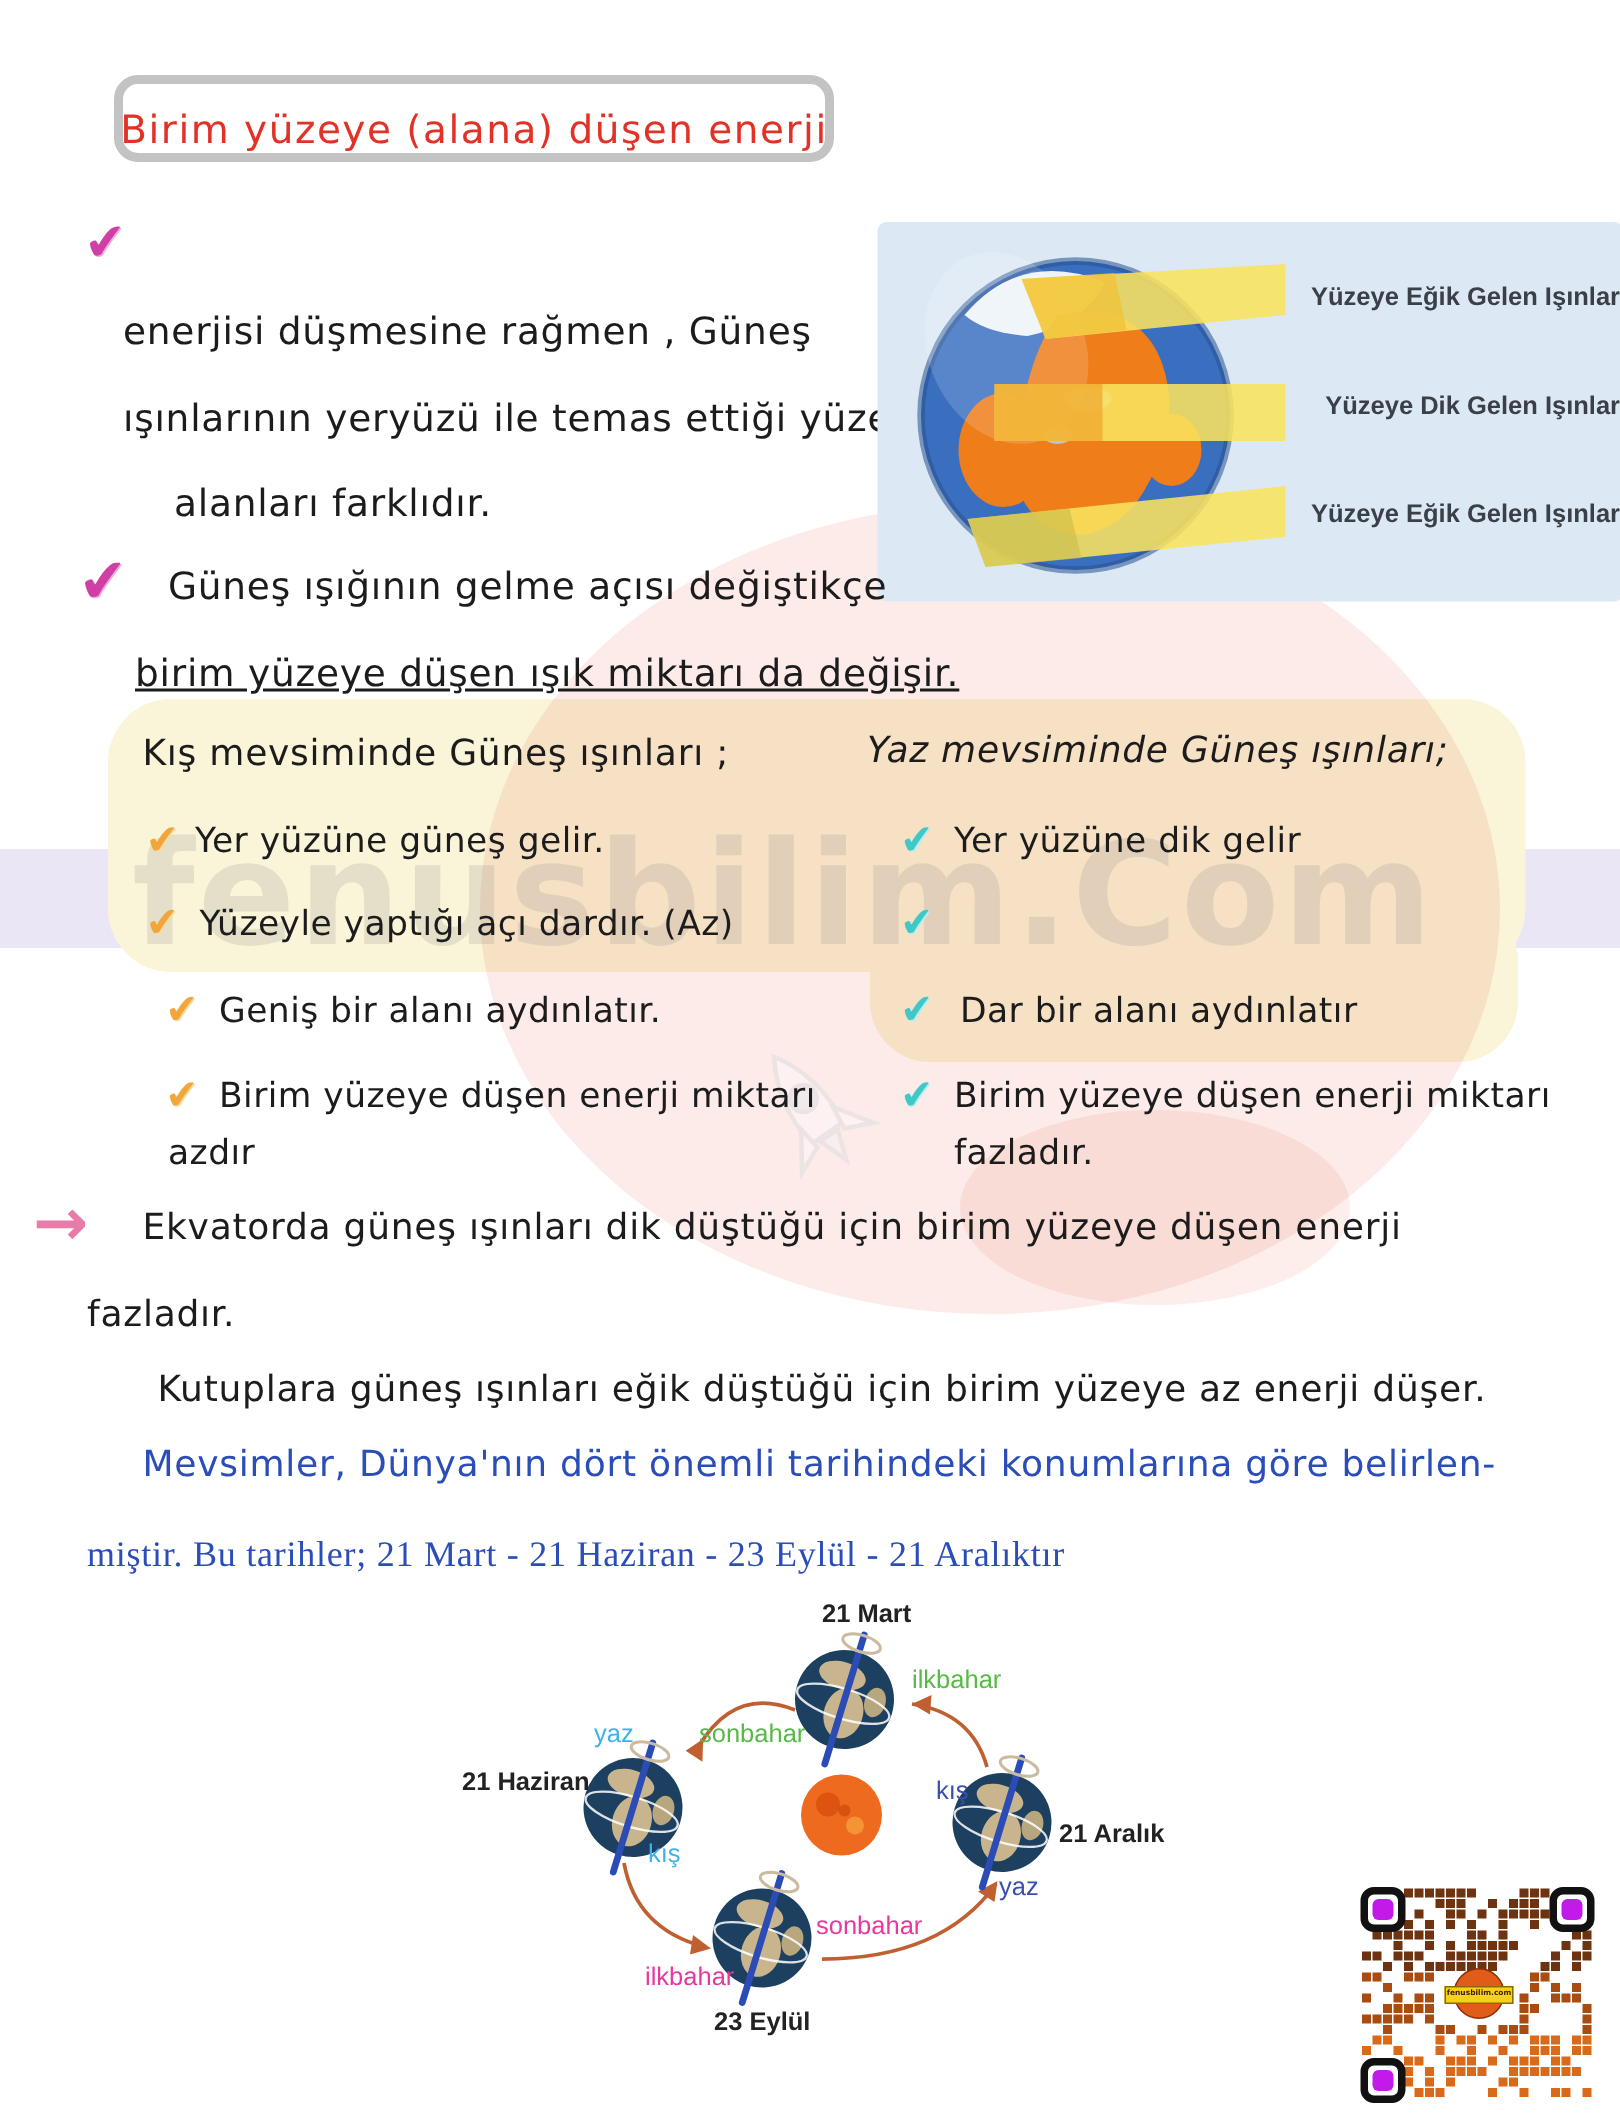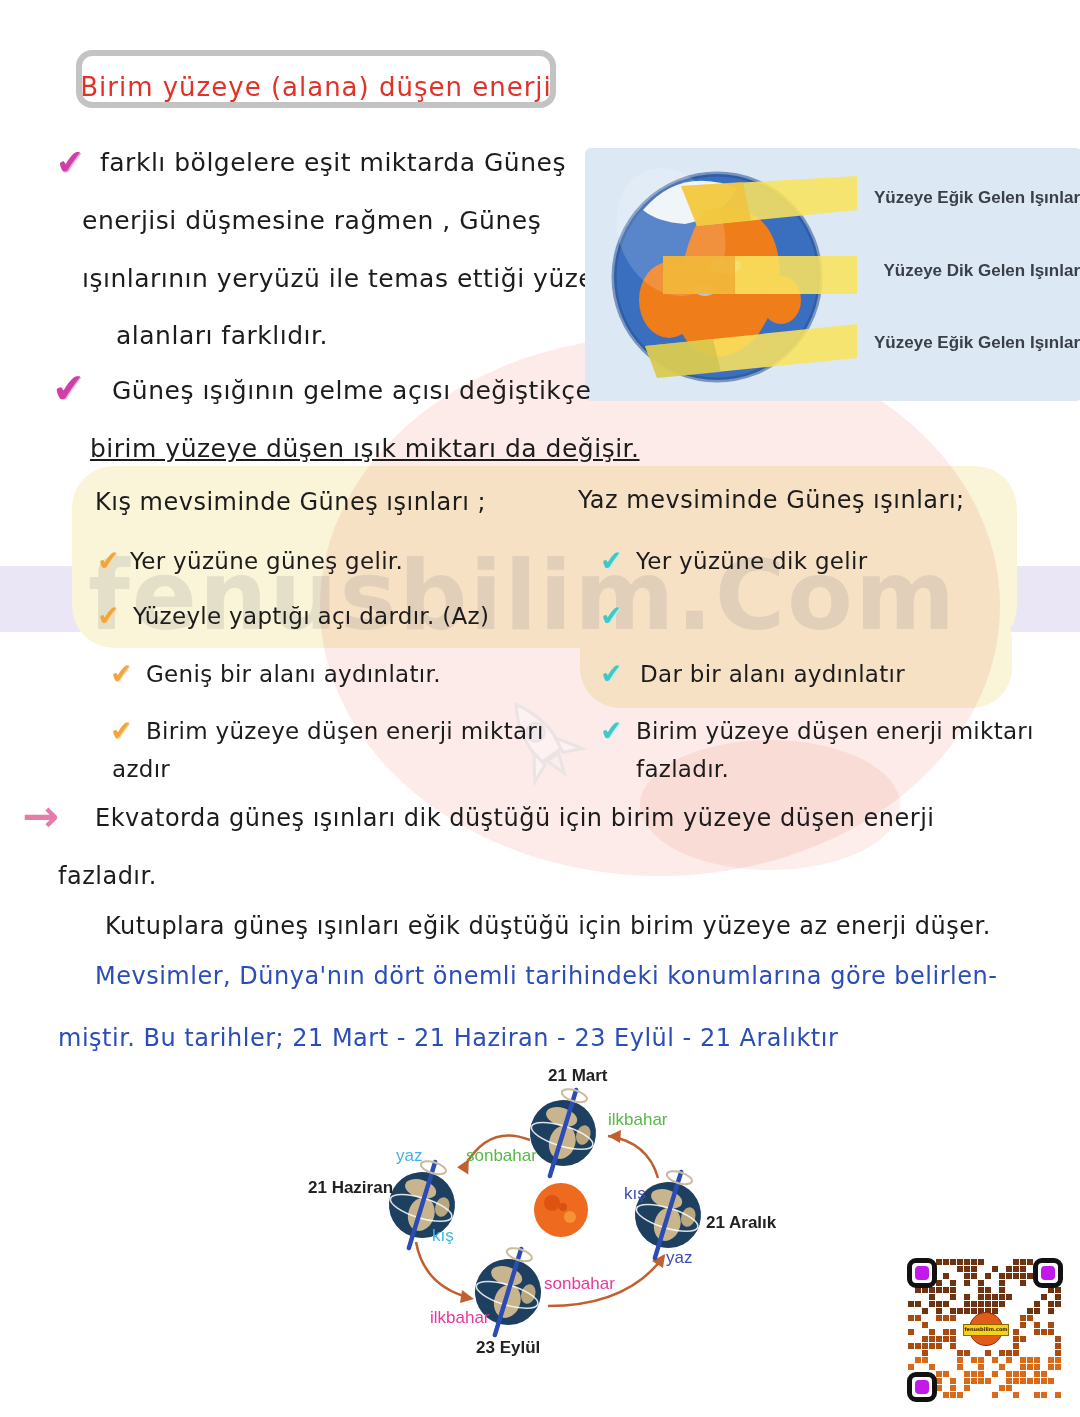--- a/index.html
+++ b/index.html
@@ -71,21 +71,20 @@
       <path d="M58,58 L74,82 L56,74 z"></path>
       <path d="M38,72 L45,92 L52,72 z" fill="#f0f4f7"></path>
     </g>
   </svg>
 
   <div class="title-box">
     <span class="title-text">Birim yüzeye (alana) düşen enerji</span>
   </div>
 
   <span class="hw chk chk-pink" style="left:56px;top:142px;">✔</span>
-  <div class="hw" style="left:100px;top:148px;">farklı bölgelere eşit miktarda Güneş</div>
   <div class="hw" style="left:82px;top:206px;">enerjisi düşmesine rağmen , Güneş</div>
   <div class="hw" style="left:82px;top:264px;">ışınlarının yeryüzü ile temas ettiği yüzey</div>
   <div class="hw" style="left:82px;top:321px;margin-left:34px;">alanları farklıdır.</div>
 
   <div class="earth-panel">
     <svg width="497" height="253" viewBox="0 0 497 253">
       <circle cx="132" cy="129" r="103" fill="#3a6fc0"></circle>
       <circle cx="132" cy="129" r="103" fill="none" stroke="#27508f" stroke-width="5" opacity=".55"></circle>
       <path d="M58,62 Q95,18 152,40 Q138,68 100,76 Q72,74 58,62 z" fill="#eef3f8"></path>
       <path d="M120,62 Q175,52 190,95 Q205,140 172,188 Q140,222 108,200 Q78,168 96,128 Q102,88 120,62 z" fill="#ef7d1a"></path>
@@ -114,38 +113,38 @@
   <span class="hw chk chk-orange" style="left:97px;top:545px;">✔</span>
   <div class="col-item" style="left:130px;top:548px;">Yer yüzüne güneş gelir.</div>
   <span class="hw chk chk-orange" style="left:97px;top:600px;">✔</span>
   <div class="col-item" style="left:133px;top:603px;">Yüzeyle yaptığı açı dardır. (Az)</div>
   <span class="hw chk chk-orange" style="left:110px;top:658px;">✔</span>
   <div class="col-item" style="left:146px;top:661px;">Geniş bir alanı aydınlatır.</div>
   <span class="hw chk chk-orange" style="left:110px;top:715px;">✔</span>
   <div class="col-item" style="left:146px;top:718px;">Birim yüzeye düşen enerji miktarı</div>
   <div class="col-item" style="left:112px;top:756px;">azdır</div>
 
-  <div class="hw" style="left:578px;top:486px;font-size:24px;">Yaz mevsiminde Güneş ışınları;</div>
+  <div class="hw" style="left:578px;top:486px;font-size:24px;font-style:italic;">Yaz mevsiminde Güneş ışınları;</div>
   <span class="hw chk chk-teal" style="left:600px;top:545px;">✔</span>
   <div class="col-item" style="left:636px;top:548px;">Yer yüzüne dik gelir</div>
   <span class="hw chk chk-teal" style="left:600px;top:600px;">✔</span>
   <span class="hw chk chk-teal" style="left:600px;top:658px;">✔</span>
   <div class="col-item" style="left:640px;top:661px;">Dar bir alanı aydınlatır</div>
   <span class="hw chk chk-teal" style="left:600px;top:715px;">✔</span>
   <div class="col-item" style="left:636px;top:718px;">Birim yüzeye düşen enerji miktarı</div>
   <div class="col-item" style="left:636px;top:756px;">fazladır.</div>
 
   <span class="arrow-pink" style="left:22px;top:790px;">→</span>
   <div class="hw" style="left:95px;top:804px;font-size:24px;">Ekvatorda güneş ışınları dik düştüğü için birim yüzeye düşen enerji</div>
   <div class="hw" style="left:58px;top:862px;font-size:24px;">fazladır.</div>
 
   <div class="hw" style="left:105px;top:912px;font-size:24px;">Kutuplara güneş ışınları eğik düştüğü için birim yüzeye az enerji düşer.</div>
 
   <div class="hw blue" style="left:95px;top:962px;font-size:24px;">Mevsimler, Dünya'nın dört önemli tarihindeki konumlarına göre belirlen-</div>
-  <div class="hw blue" style="left:58px;top:1024px;font-size:24px;">miştir. Bu tarihler; 21 Mart - 21 Haziran - 23 Eylül - 21 Aralıktır</div>
+  <div class="hw blue" style="left:58px;top:1024px;font-size:24px;font-family:Liberation Serif, serif;">miştir. Bu tarihler; 21 Mart - 21 Haziran - 23 Eylül - 21 Aralıktır</div>
 
   <div class="diagram">
     <svg width="545" height="330" viewBox="0 0 545 330">
       <defs>
         <g id="earthG">
           <circle r="33" fill="#1d4060"></circle>
           <ellipse cx="-6" cy="-15" rx="16" ry="9" fill="#c9b58d"></ellipse>
           <ellipse cx="2" cy="9" rx="13" ry="17" fill="#c9b58d"></ellipse>
           <ellipse cx="20" cy="-4" rx="7" ry="10" fill="#b8a67f"></ellipse>
           <ellipse cx="0" cy="3" rx="32" ry="10" fill="none" stroke="#ffffff" stroke-width="1.5" opacity=".85"></ellipse>

